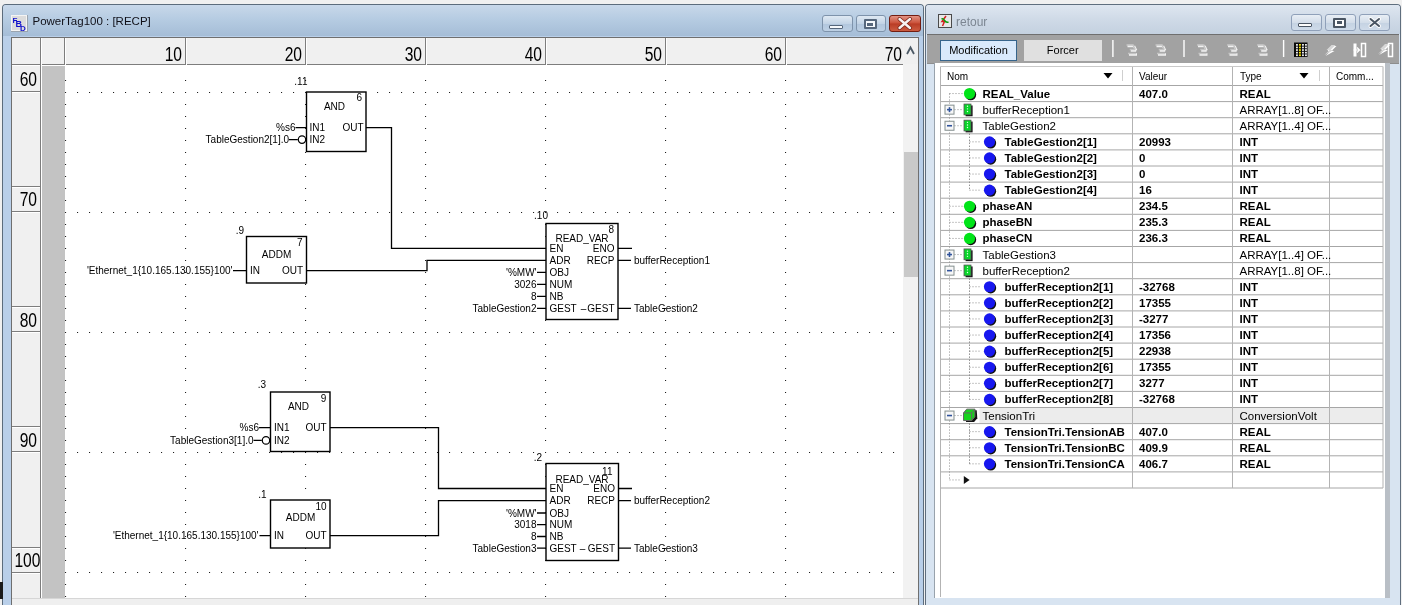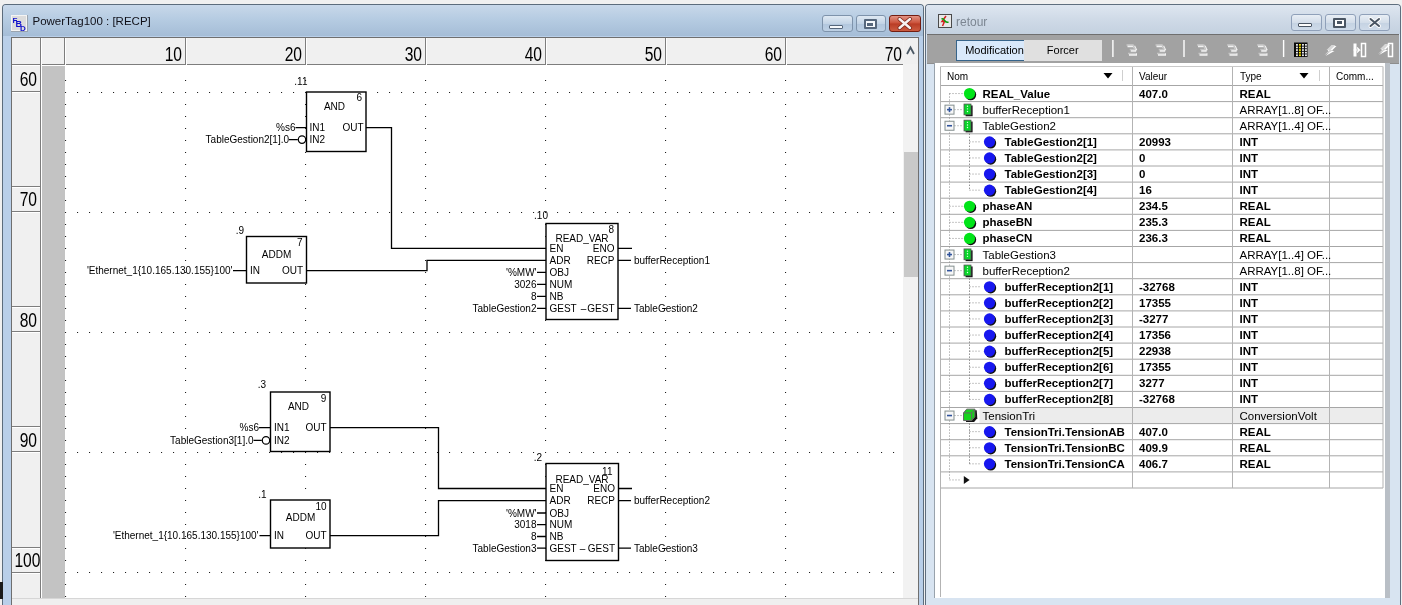--- a/index.html
+++ b/index.html
@@ -205,21 +205,21 @@
 <div class="abs" style="left:1336.5px;top:21px;width:5px;height:3px;background:#4a5563;"></div>
 <div class="abs" style="left:1358.5px;top:13.5px;width:31.5px;height:17px;border-radius:3px;
      border:1px solid #8fa0b9;background:linear-gradient(180deg,#e8eef5,#d3dde9 50%,#c4d2e2 51%,#cfdbe9);"></div>
 <svg class="abs" style="left:1358.5px;top:13.5px" width="31.5" height="17" viewBox="0 0 31.5 17">
   <path d="M11.5,5 L20,12 M20,5 L11.5,12" stroke="#fdfdfd" stroke-width="4" stroke-linecap="round"></path>
   <path d="M11.5,5 L20,12 M20,5 L11.5,12" stroke="#4a5563" stroke-width="2" stroke-linecap="round"></path>
 </svg>
 
 <div class="abs" style="left:927px;top:34px;width:472px;height:29.5px;background:#a2a2a2;border-top:1px solid #6f6f6f;border-bottom:1px solid #8e8e8e;"></div>
 <div class="abs" style="left:940px;top:39.5px;width:77px;height:21px;background:#d9e9fb;
-     border:1.5px solid #36648b;font-size:11px;color:#000;text-align:center;line-height:18.5px;margin-left:16px;">Modification</div>
+     border:1.5px solid #36648b;font-size:11px;color:#000;text-align:center;line-height:18.5px;">Modification</div>
 <div class="abs" style="left:1024px;top:39.5px;width:77.5px;height:21px;background:#e0e0e0;
      font-size:11px;color:#000;text-align:center;line-height:21px;">Forcer</div>
 <svg width="476" height="30" viewBox="926 34 476 30" style="position:absolute;left:926px;top:34px">
     <rect x="1112.2" y="40" width="1.4" height="17" fill="#fff"></rect>
     <rect x="1183.3" y="40" width="1.4" height="17" fill="#fff"></rect>
     <rect x="1282.9" y="40" width="1.4" height="17" fill="#fff"></rect>
     <path d="M1126.5,45 h6.5 M1133.0,45 l2.2,4.5 M1135.2,49.5 h-5.5 M1128.0,53.5 h8" stroke="#f2f2f2" stroke-width="2.4" fill="none" transform="translate(1,1)"></path>
     <path d="M1126.5,45 h6.5 M1133.0,45 l2.2,4.5 M1135.2,49.5 h-5.5 M1128.0,53.5 h8" stroke="#c4c4c4" stroke-width="1.5" fill="none"></path>
     <path d="M1155.5,45 h6.5 M1162.0,45 l2.2,4.5 M1164.2,49.5 h-5.5 M1157.0,53.5 h8" stroke="#f2f2f2" stroke-width="2.4" fill="none" transform="translate(1,1)"></path>
     <path d="M1155.5,45 h6.5 M1162.0,45 l2.2,4.5 M1164.2,49.5 h-5.5 M1157.0,53.5 h8" stroke="#c4c4c4" stroke-width="1.5" fill="none"></path>

